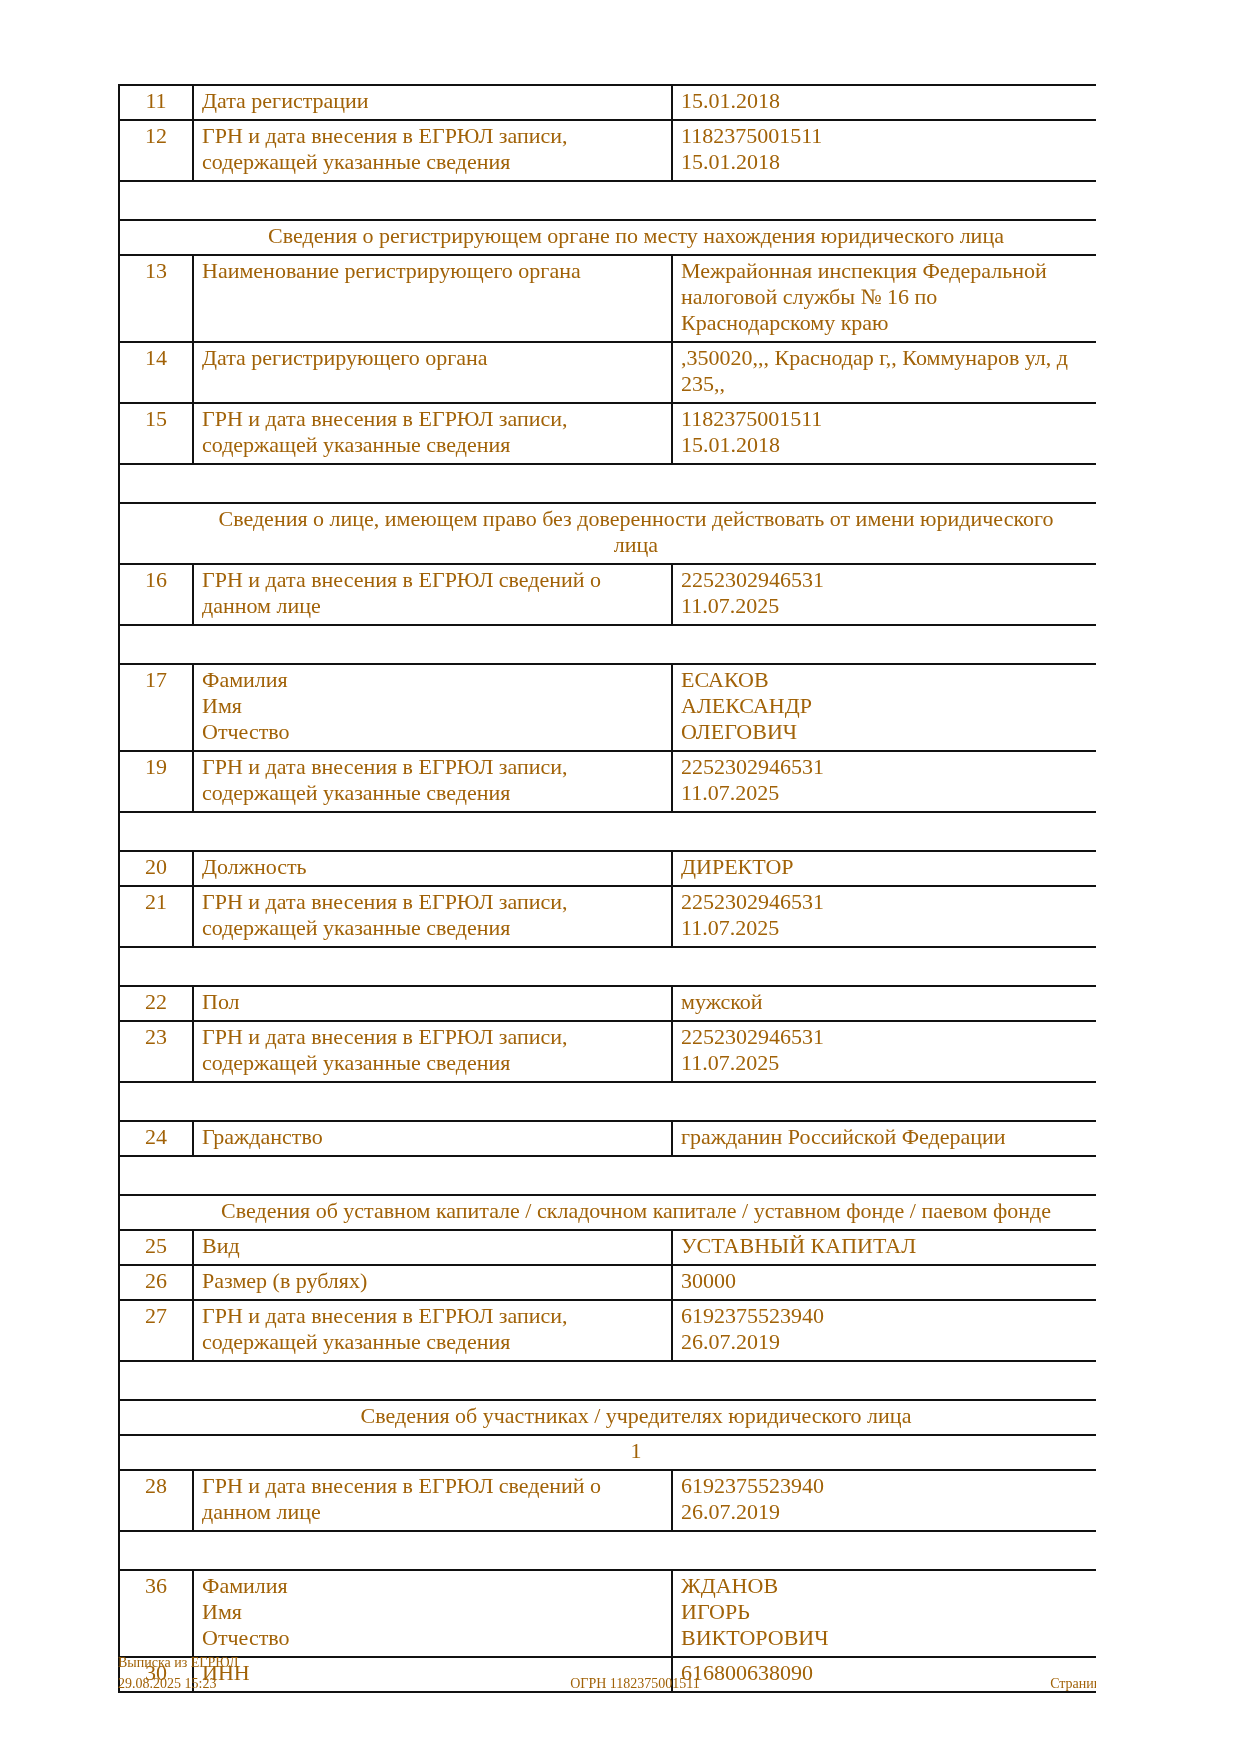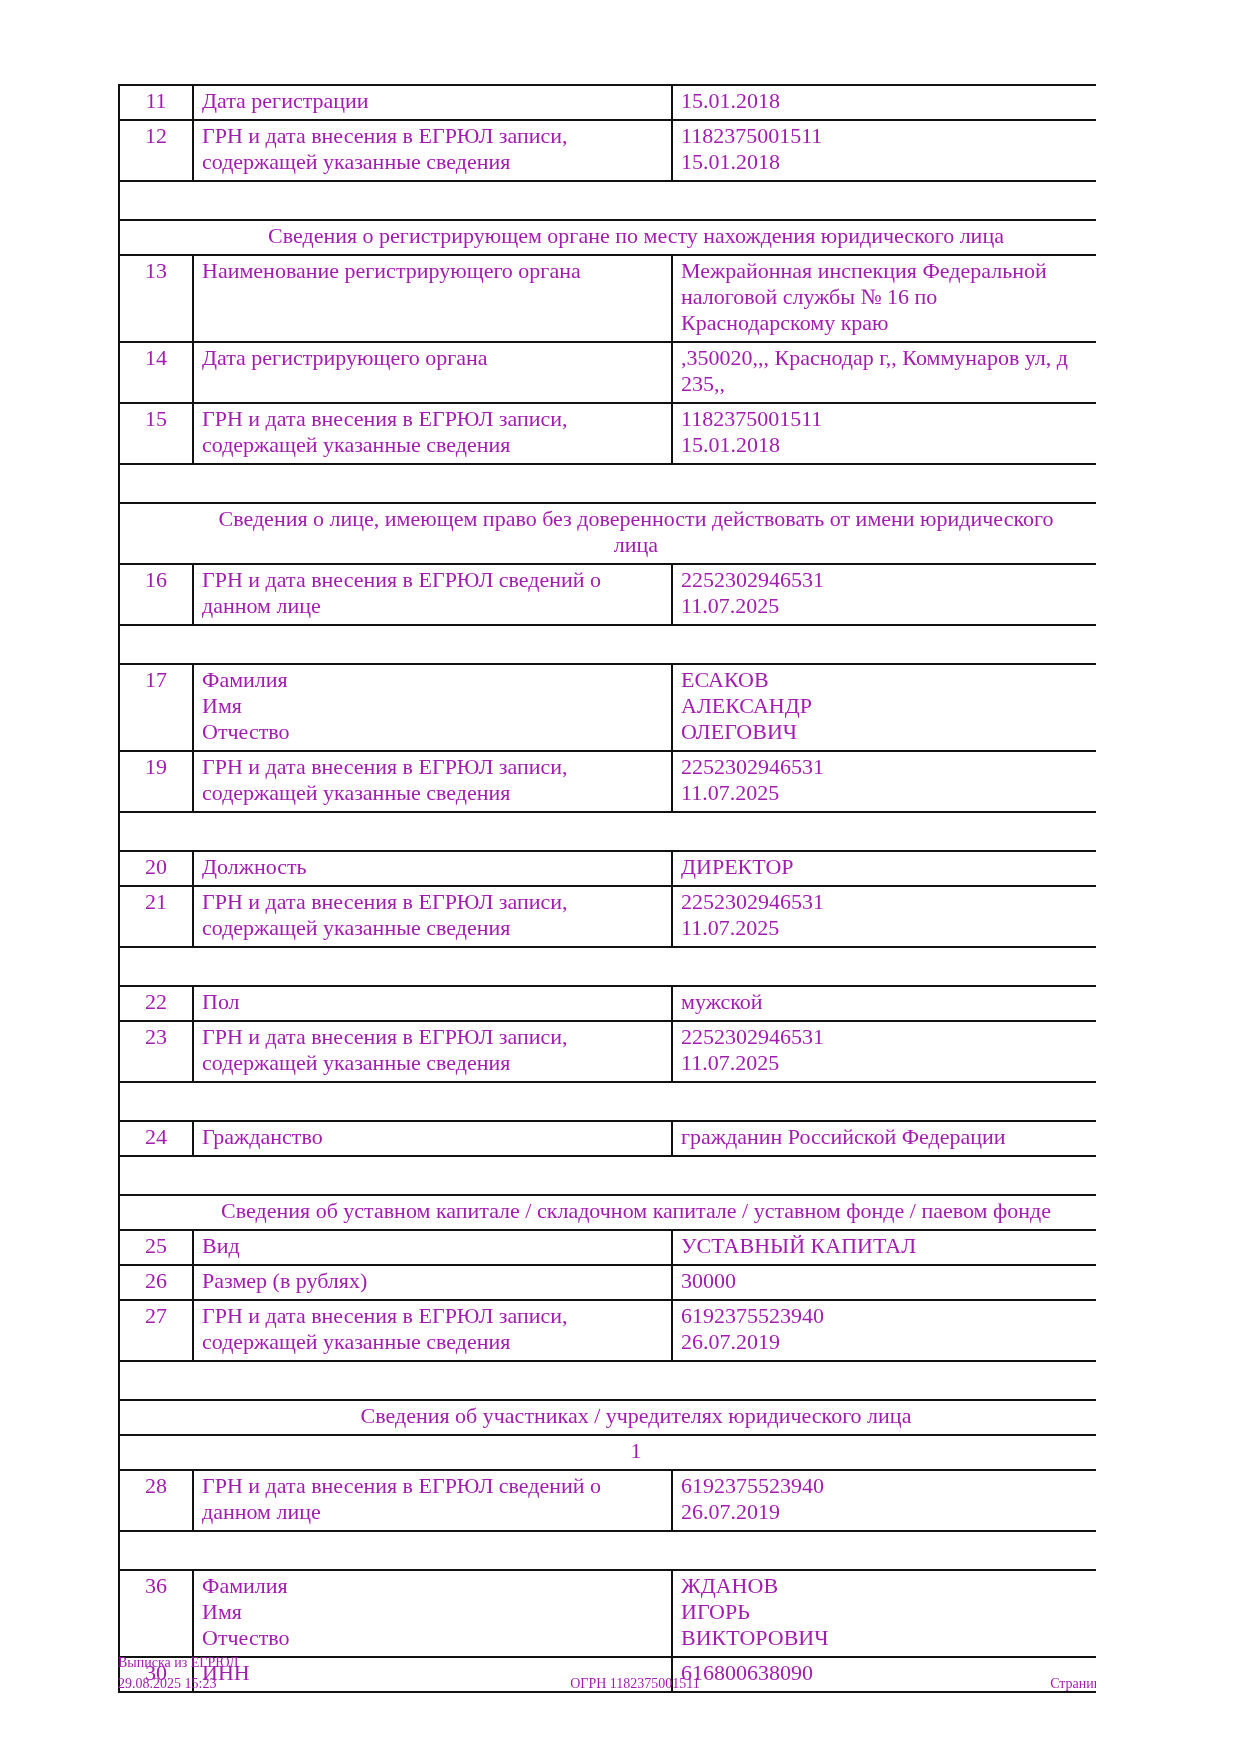--- a/index.html
+++ b/index.html
@@ -6,21 +6,21 @@
     margin: 0;
     padding: 0;
     background: #ffffff;
   }
   .page {
     position: relative;
     width: 1096px;
     height: 1755px;
     background: #ffffff;
     font-family: "Liberation Serif", "DejaVu Serif", serif;
-    color: #a21caf;
+    color: #a16207;
     overflow: hidden;
   }
   table.doc-table {
     position: absolute;
     left: 118px;
     top: 84px;
     width: 1034px;
     border-collapse: collapse;
     table-layout: fixed;
     font-size: 22px;

